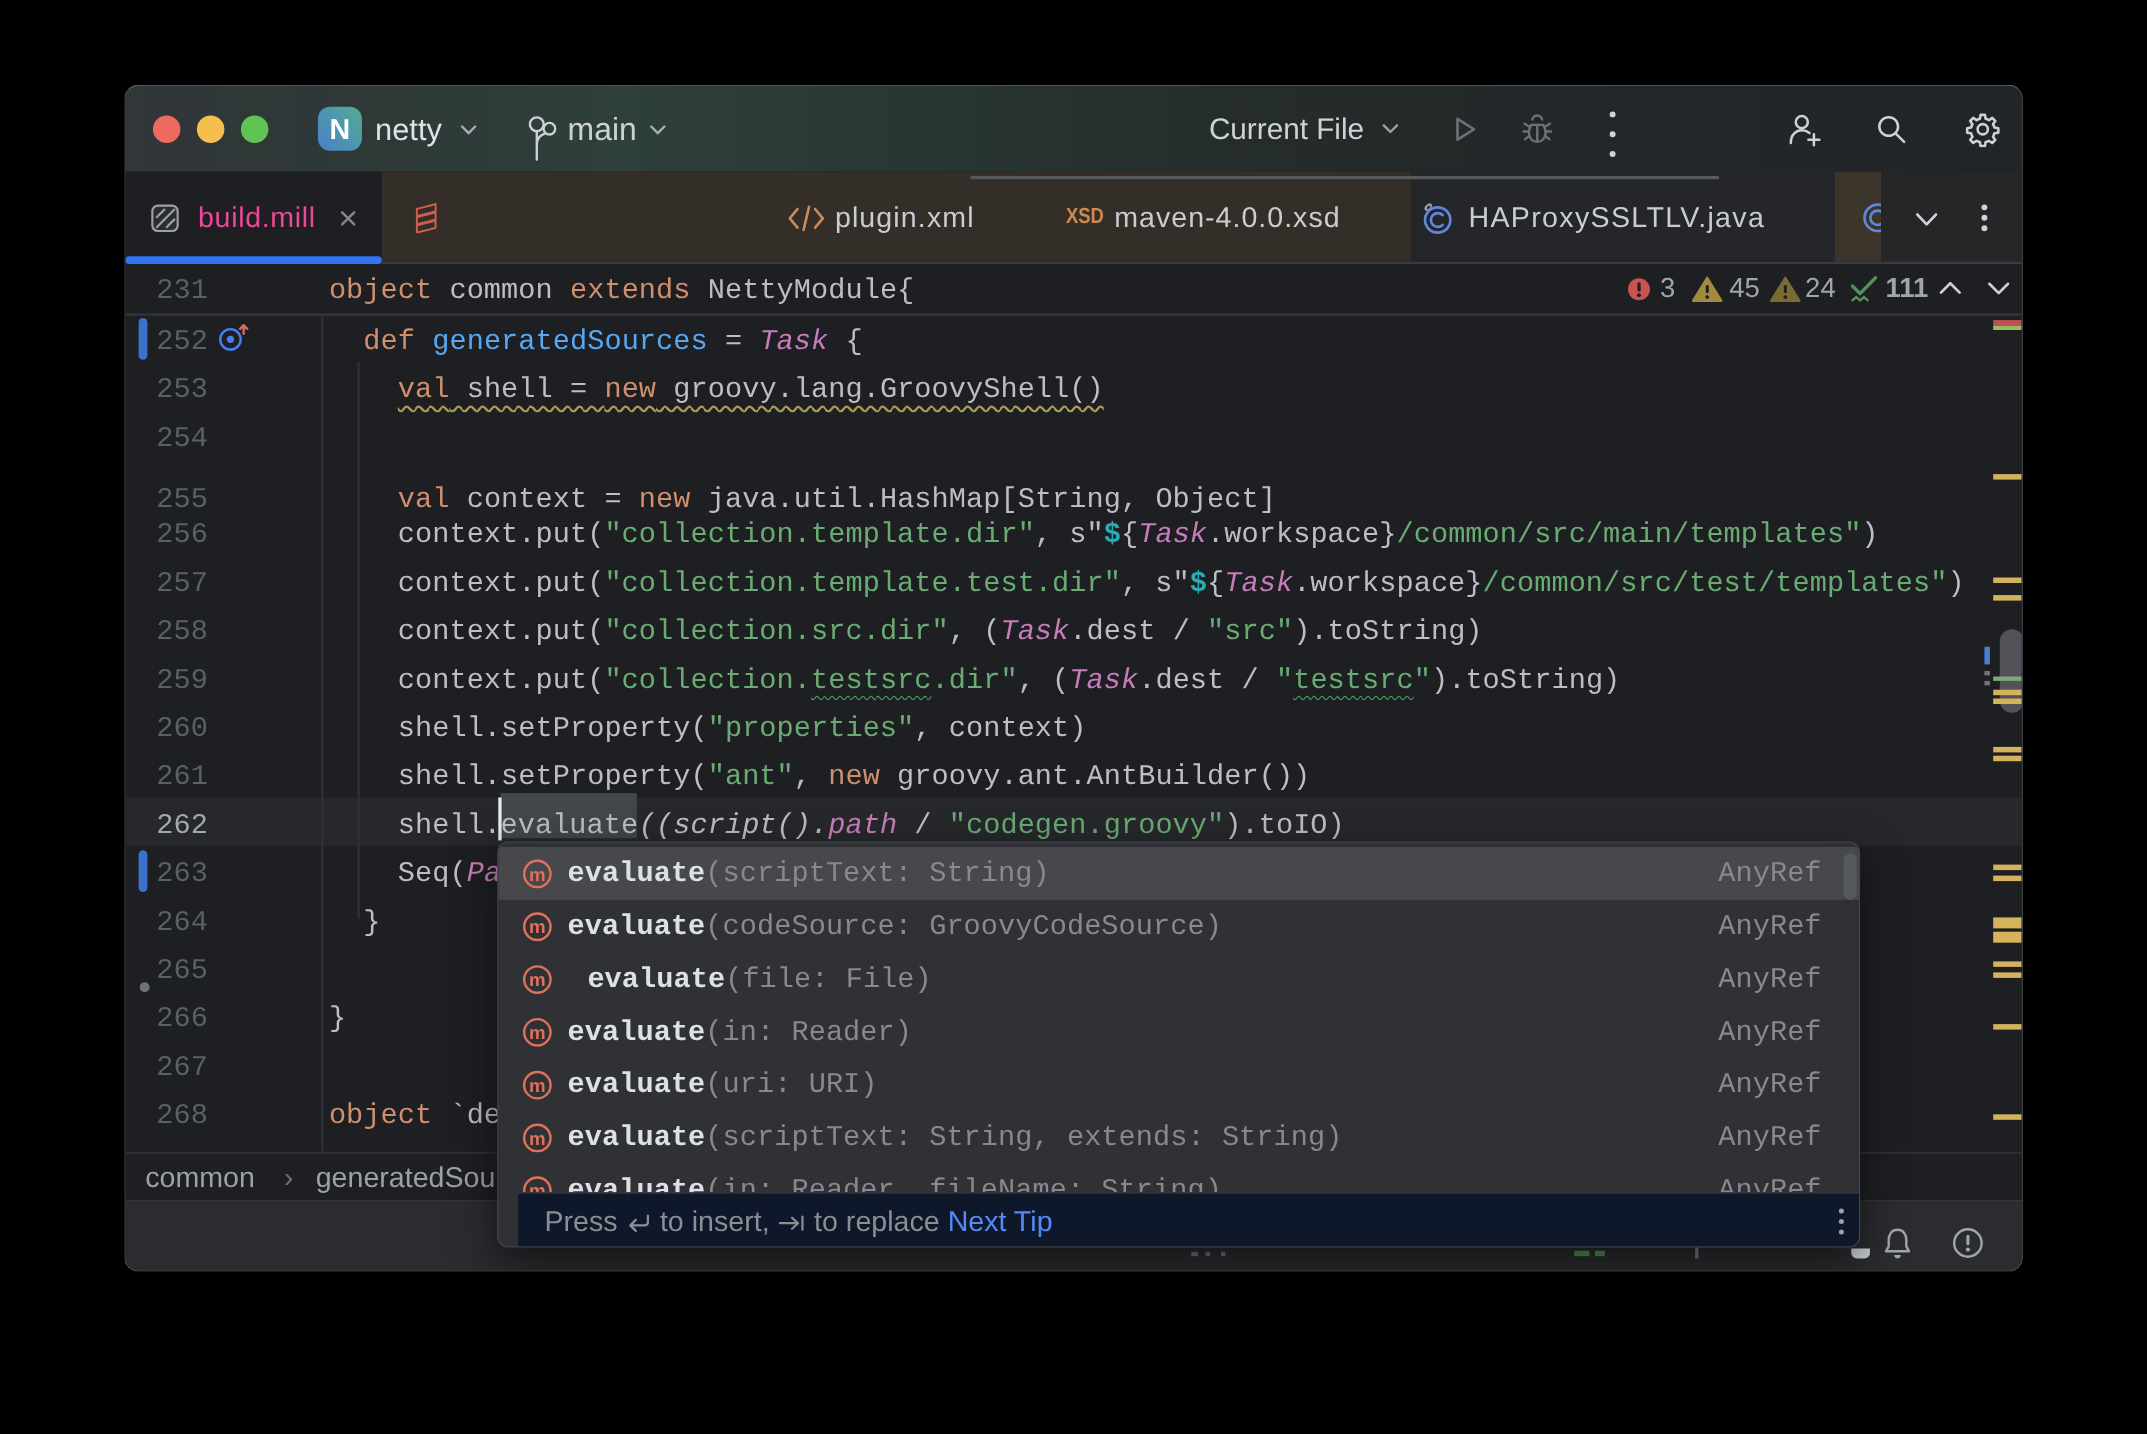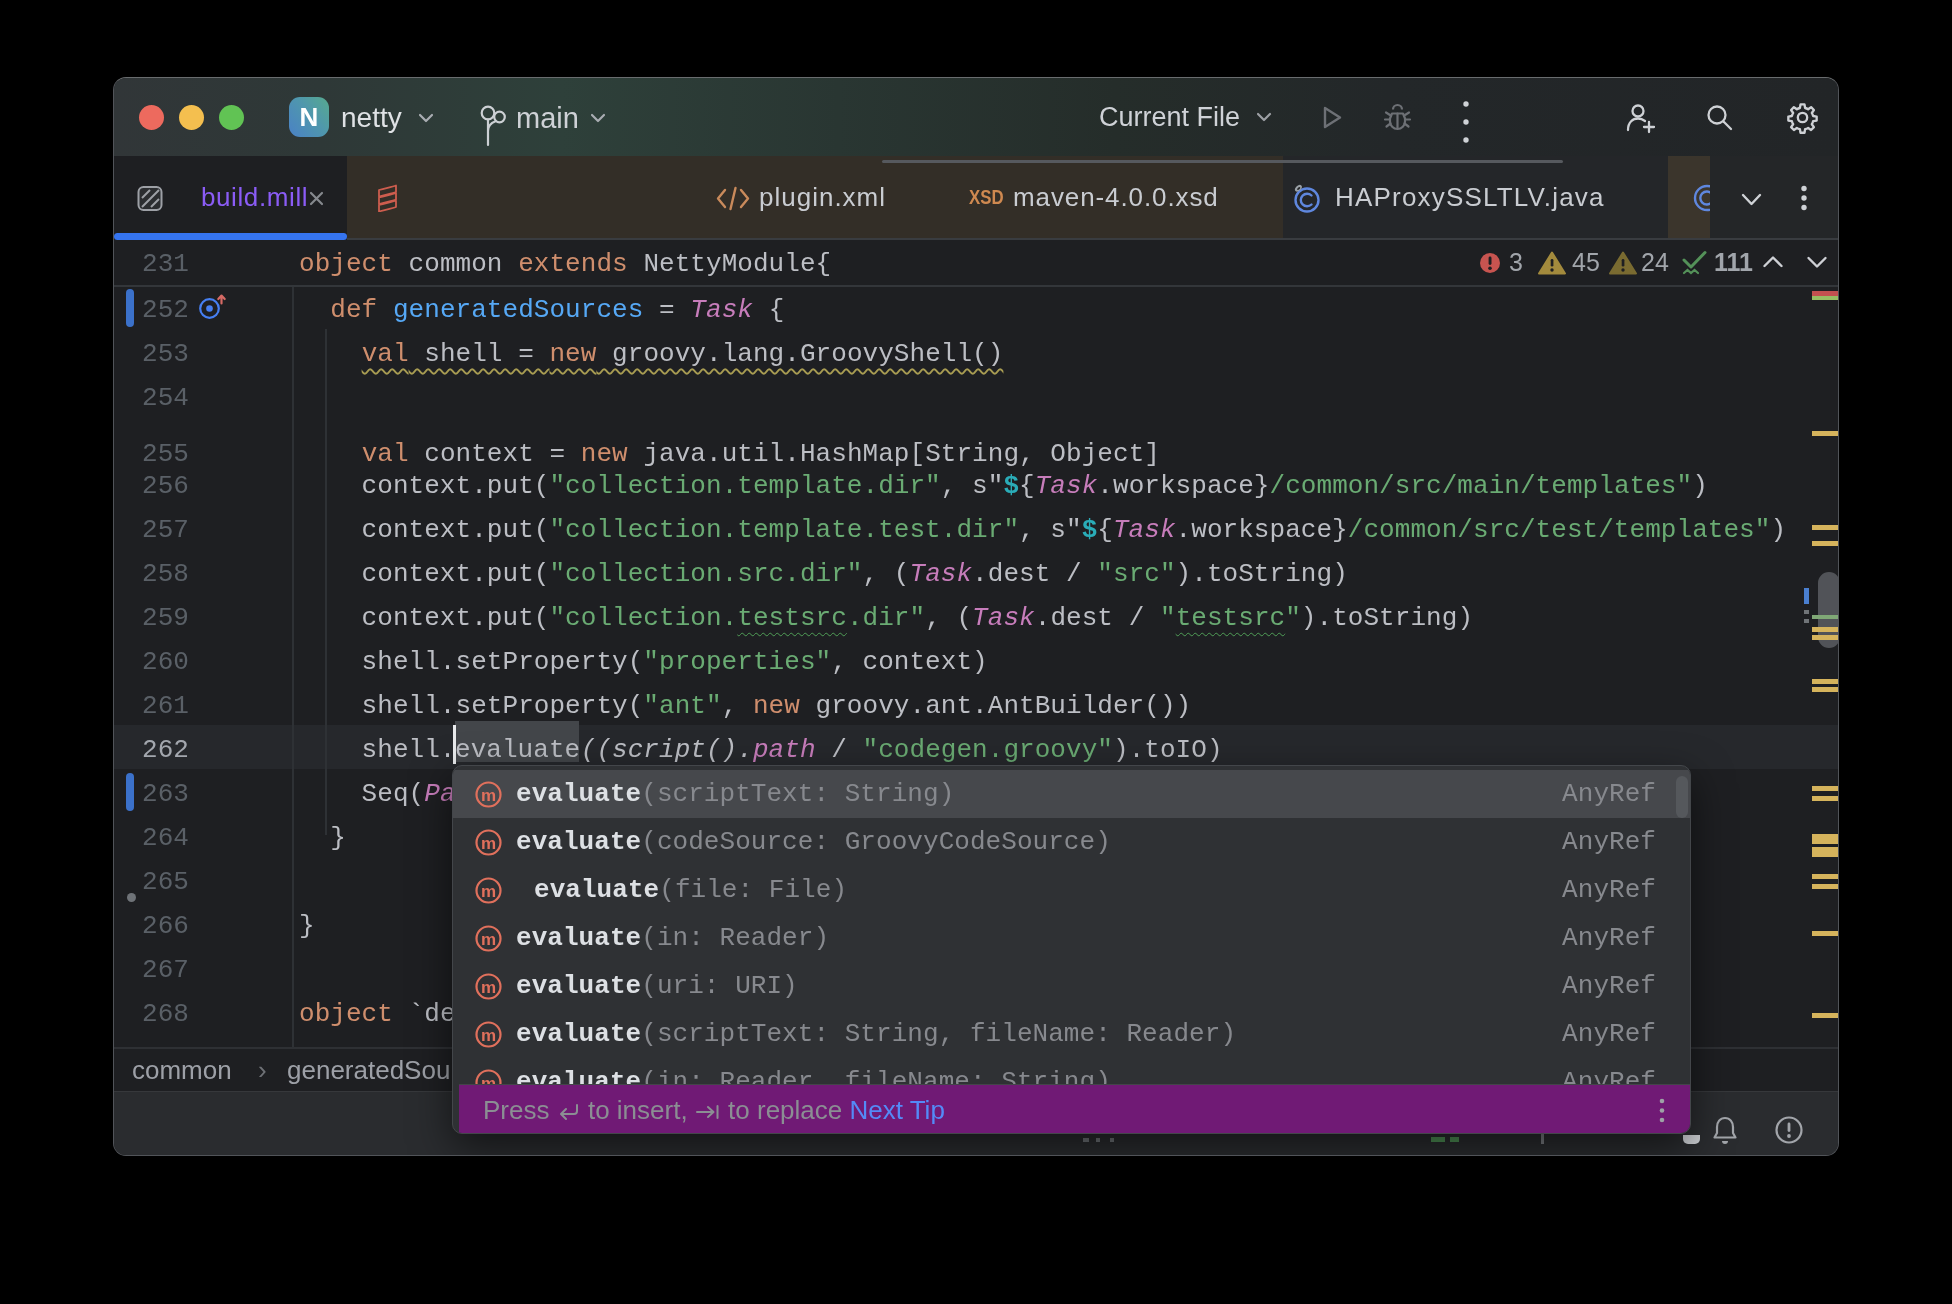--- a/index.html
+++ b/index.html
@@ -53,21 +53,21 @@
   .mark { position:absolute; }
   
   .crumbs { position:absolute; left:0; top:969px; width:100%; height:42px; background:#1e1f22; border-top:2px solid #2e3034; color:#9da0a7; font-size:26px; }
   .status { position:absolute; left:0; top:1013px; width:100%; height:64px; background:#2a2c2f; border-top:1px solid #36383b; }
   
   .popup { position:absolute; left:338px; top:687px; width:1239px; height:369px; background:#2f3134; border:1px solid #43464a; border-radius:10px; box-shadow:0 14px 40px rgba(0,0,0,.55); z-index:20; overflow:hidden; }
   .plist { position:absolute; left:0; top:0; width:100%; height:318px; overflow:hidden; }
   .prow { position:absolute; left:0; width:100%; height:48px; line-height:48px; font-family:"Liberation Mono",monospace; font-size:26px; letter-spacing:0.05px; color:#dde0e4; }
   .prow .g { color:#87898e; }
   .prow b { font-weight:bold; }
-  .pfoot { position:absolute; left:6px; top:318px; width:100%; height:51px; background:#701a75; border-top:1px solid #434549; color:#8b8e93; font-size:26px; line-height:50px; }
+  .pfoot { position:absolute; left:18px; top:318px; width:100%; height:51px; background:#0f172a; border-top:1px solid #434549; color:#8b8e93; font-size:26px; line-height:50px; }
   .micon { position:absolute; left:22px; top:11px; width:27px; height:27px; }
 </style>
 </head>
 <body>
 <div class="win">
 
   <div class="titlebar">
     <div class="tl" style="left:25px; background:#ed6a5e;"></div>
     <div class="tl" style="left:65px; background:#f4bf4f;"></div>
     <div class="tl" style="left:105px; background:#61c354;"></div>
@@ -133,21 +133,21 @@
         <circle cx="15" cy="15" r="12" stroke="#5f87de" stroke-width="2.4" fill="none"></circle>
         <path d="M19.5 10.5 a6.5 6.5 0 1 0 0 9" stroke="#5f87de" stroke-width="2.4" fill="none" stroke-linecap="round"></path>
       </svg>
     </div>
     <div class="tab-sel">
       <div class="under"></div>
       <svg style="position:absolute; left:23px; top:29px;" width="26" height="27" viewBox="0 0 26 27">
         <rect x="1.5" y="2" width="23" height="23" rx="5" stroke="#9da0a6" stroke-width="2" fill="#2b2d30"></rect>
         <path d="M5 22 L22 5 M5 13 L13 5 M14 22 L22 14" stroke="#9da0a6" stroke-width="2"></path>
       </svg>
-      <div class="tabtext" style="left:66px; color:#8b5cf6; letter-spacing:0.6px;margin-left:21px;">build.mill</div>
+      <div class="tabtext" style="left:66px; color:#ec4899; letter-spacing:0.6px;">build.mill</div>
       <svg style="position:absolute; left:194px; top:34px;" width="17" height="17" viewBox="0 0 17 17">
           <path d="M3 3 L14 14 M14 3 L3 14" stroke="#85888d" stroke-width="2.2" stroke-linecap="round"></path>
         </svg>
     </div>
 
     <svg style="position:absolute; left:262px; top:28px;" width="23" height="28" viewBox="0 0 23 28">
       <path d="M3 6 C10 4 16 3 20 1.5 V 8 C16 9.5 10 10.5 3 12.5 Z M3 13.5 C10 11.5 16 10.5 20 9 V 15.5 C16 17 10 18 3 20 Z M3 21 C10 19 16 18 20 16.5 V 23 C16 24.5 10 25.5 3 27.5 Z" stroke="#cd5d4e" stroke-width="1.8" fill="none" stroke-linejoin="round"></path>
     </svg>
 
     <svg style="position:absolute; left:602px; top:30px;" width="34" height="25" viewBox="0 0 34 25">
@@ -390,21 +390,21 @@
             <text x="13.5" y="19.5" font-family="Liberation Sans" font-size="17" font-weight="bold" fill="#e0705c" text-anchor="middle">m</text>
           </svg>
         <span style="position:absolute; left:63px;"><b>evaluate</b><span class="g">(uri: URI)</span></span>
         <span class="g" style="position:absolute; right:34px;">AnyRef</span>
       </div>
       <div class="prow" style="top:244px;">
         <svg class="micon" viewBox="0 0 27 27">
             <circle cx="13.5" cy="13.5" r="12" stroke="#e0705c" stroke-width="2.2" fill="none"></circle>
             <text x="13.5" y="19.5" font-family="Liberation Sans" font-size="17" font-weight="bold" fill="#e0705c" text-anchor="middle">m</text>
           </svg>
-        <span style="position:absolute; left:63px;"><b>evaluate</b><span class="g">(scriptText: String, fileName: Reader)</span></span>
+        <span style="position:absolute; left:63px;"><b>evaluate</b><span class="g">(scriptText: String, extends: String)</span></span>
         <span class="g" style="position:absolute; right:34px;">AnyRef</span>
       </div>
       <div class="prow" style="top:292px;">
         <svg class="micon" viewBox="0 0 27 27">
             <circle cx="13.5" cy="13.5" r="12" stroke="#e0705c" stroke-width="2.2" fill="none"></circle>
             <text x="13.5" y="19.5" font-family="Liberation Sans" font-size="17" font-weight="bold" fill="#e0705c" text-anchor="middle">m</text>
           </svg>
         <span style="position:absolute; left:63px;"><b>evaluate</b><span class="g">(in: Reader, fileName: String)</span></span>
         <span class="g" style="position:absolute; right:34px;">AnyRef</span>
       </div>

